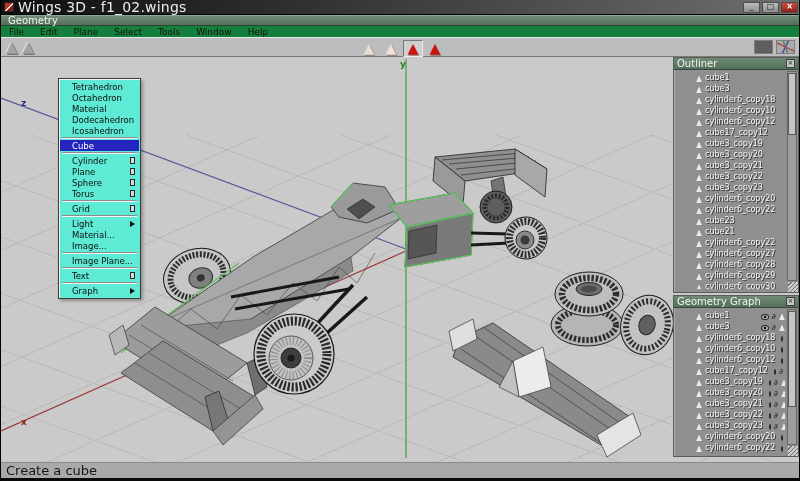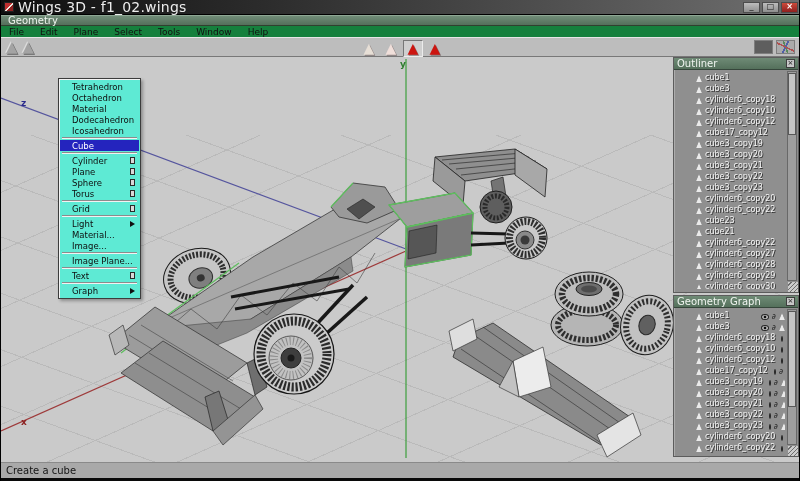--- a/index.html
+++ b/index.html
@@ -35,21 +35,21 @@
   .thumb-ground{background:#5E5E5E repeating-linear-gradient(0deg,transparent 0 3px,#3F3F3F 3px 4px),repeating-linear-gradient(90deg,transparent 0 3px,#3F3F3F 3px 4px);background-color:#5E5E5E}
   .thumb-axes{background:linear-gradient(25deg,transparent 46%,#B05050 46% 54%,transparent 54%),linear-gradient(115deg,transparent 46%,#5060A8 46% 54%,transparent 54%),linear-gradient(70deg,transparent 46%,#58885C 46% 54%,transparent 54%),#ABABAB}
 
   
   .viewport{position:absolute;left:0;top:57px;width:800px;height:405px;background:#CACACA;overflow:hidden}
   .grid{position:absolute;left:0;top:78px;width:800px;height:327px;background-image:repeating-linear-gradient(156deg,transparent 0 52px,#BABABA 52px 53px),repeating-linear-gradient(20deg,#CACACA 0 52px,#BABABA 52px 53px)}
   svg.scene{position:absolute;left:0;top:0;width:672px;height:405px}
 
   
   .statusbar{position:absolute;left:0;top:462px;width:800px;height:16px;background:#A9A9A9;border-top:1px solid #8A8A8A;display:flex;align-items:center;padding-left:5px;z-index:20}
-  .status-text{font-size:10px;color:#151515}
+  .status-text{font-size:13px;color:#151515}
   .bottomstrip{position:absolute;left:0;top:478px;width:800px;height:3px;background:#090909;z-index:20}
 
   
   .panel{position:absolute;left:672px;width:126px;background:#8F8F8F;border:1px solid #5C5C5C;box-shadow:inset 1px 1px 0 #ACACAC;z-index:15}
   #outliner{top:57px;height:236px}
   #geograph{top:295px;height:162px}
   .panel-header{height:12px;background:linear-gradient(#6F8B76,#54705B);display:flex;align-items:center;padding:0 3px;border-bottom:1px solid #36463B}
   .panel-title{font-size:10px;color:#F0F5F0;flex:1}
   .panel-close{width:9px;height:9px;background:#C8C8C8;border:1px solid #3E3E3E;font-size:7px;line-height:7px;text-align:center;color:#111}
   .panel-list{position:absolute;top:13px;left:1px;right:13px;bottom:3px;overflow:hidden}

